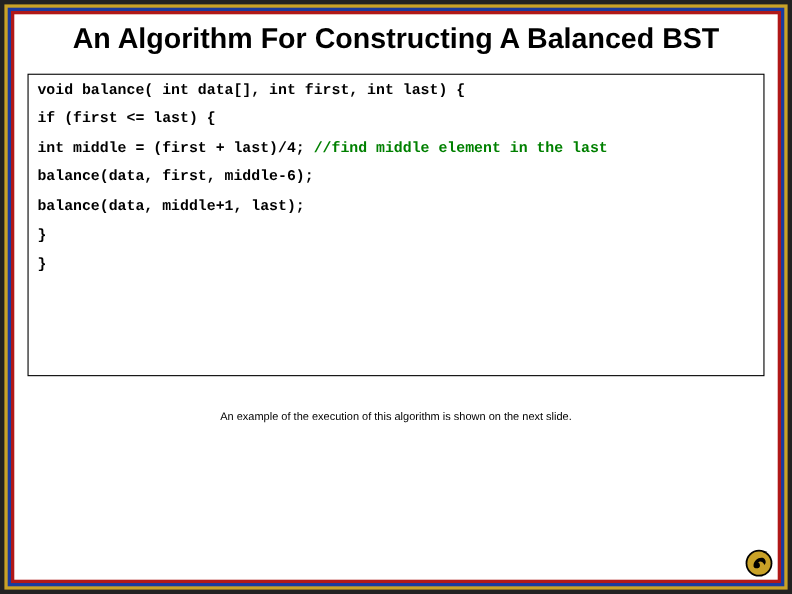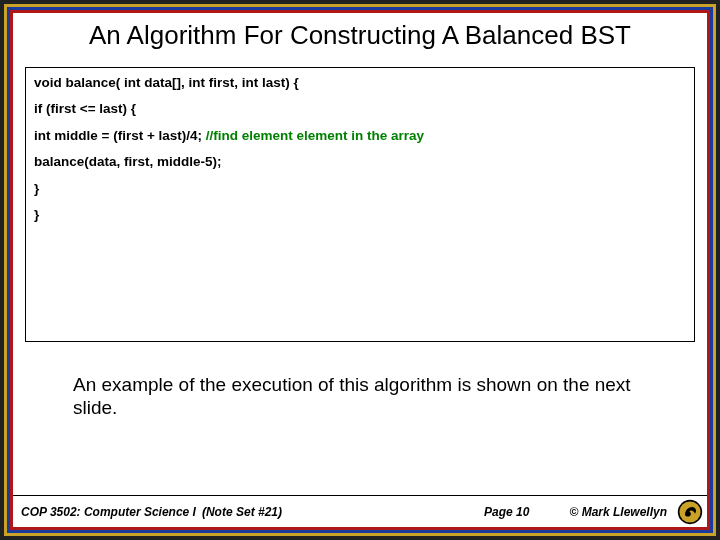--- a/index.html
+++ b/index.html
@@ -37,43 +37,43 @@
     display: flex;
     flex-direction: column;
     position: relative;
   }
   .title-area {
     text-align: center;
     padding: 8px 30px 10px 30px;
   }
   .title-area h1 {
     font-family: "Gill Sans MT", "Gill Sans", "Trebuchet MS", sans-serif;
-    font-weight: 400;
+    font-weight: 700;
     font-size: 26px;
     color: #000;
     line-height: 1.15;
   }
   .code-box {
     margin: 6px 12px 0 12px;
     border: 1px solid #000;
     background: #fff;
     padding: 8px 8px;
-    font-family: Liberation Sans, sans-serif;
+    font-family: Liberation Mono, monospace;
     font-weight: bold;
     font-size: 13.5px;
     line-height: 1.0;
     min-height: 275px;
   }
   .code-line { margin-bottom: 13px; }
   .code-line:last-child { margin-bottom: 2px; }
   .comment { color: #008000; }
   .caption {
-    text-align: left;
+    text-align: center;
     font-family: "Gill Sans MT", "Gill Sans", "Trebuchet MS", sans-serif;
-    font-size: 19px;
+    font-size: 10px;
     color: #000;
     margin-top: 32px;
     padding: 0 60px;
     line-height: 1.2;
   }
   .footer {
     position: absolute;
     left: 0; right: 0; bottom: 0;
     height: 32px;
     border-top: 1.5px solid #000;
@@ -106,34 +106,29 @@
       <div class="border-red">
         <div class="content">
 
           <div class="title-area">
             <h1>An Algorithm For Constructing A Balanced BST</h1>
           </div>
 
           <div class="code-box">
             <div class="code-line"><span>void balance( int data[], int first, int last) {</span></div>
             <div class="code-line"><span>   if (first &lt;= last) {</span></div>
-            <div class="code-line"><span>      int middle = (first + last)/4; </span><span class="comment">//find element element in the array</span></div>
-            <div class="code-line"><span>      balance(data, first, middle-5);</span></div>
+            <div class="code-line"><span>      int middle = (first + last)/4; </span><span class="comment">//find middle element in the last</span></div>
+            <div class="code-line"><span>      balance(data, first, middle-6);</span></div>
+            <div class="code-line"><span>      balance(data, middle+1, last);</span></div>
             <div class="code-line"><span>   }</span></div>
             <div class="code-line"><span>}</span></div>
           </div>
 
           <div class="caption">An example of the execution of this algorithm is shown on the next slide.</div>
 
-          <div class="footer">
-            <span class="course">COP 3502: Computer Science I</span>
-            <span class="note">(Note Set #21)</span>
-            <span class="page">Page 10</span>
-            <span class="copy">© Mark Llewellyn</span>
-          </div>
 
           <div class="logo">
             <svg viewBox="0 0 64 64">
               <circle cx="32" cy="32" r="30" fill="#000"></circle>
               <circle cx="32" cy="32" r="26" fill="#c9a227"></circle>
               <path d="M20 40 C18 28 30 18 40 20 C46 21 50 30 44 36 C42 30 36 26 30 30 C34 32 36 38 32 42 C28 44 22 44 20 40 Z" fill="#000"></path>
             </svg>
           </div>
 
         </div>

